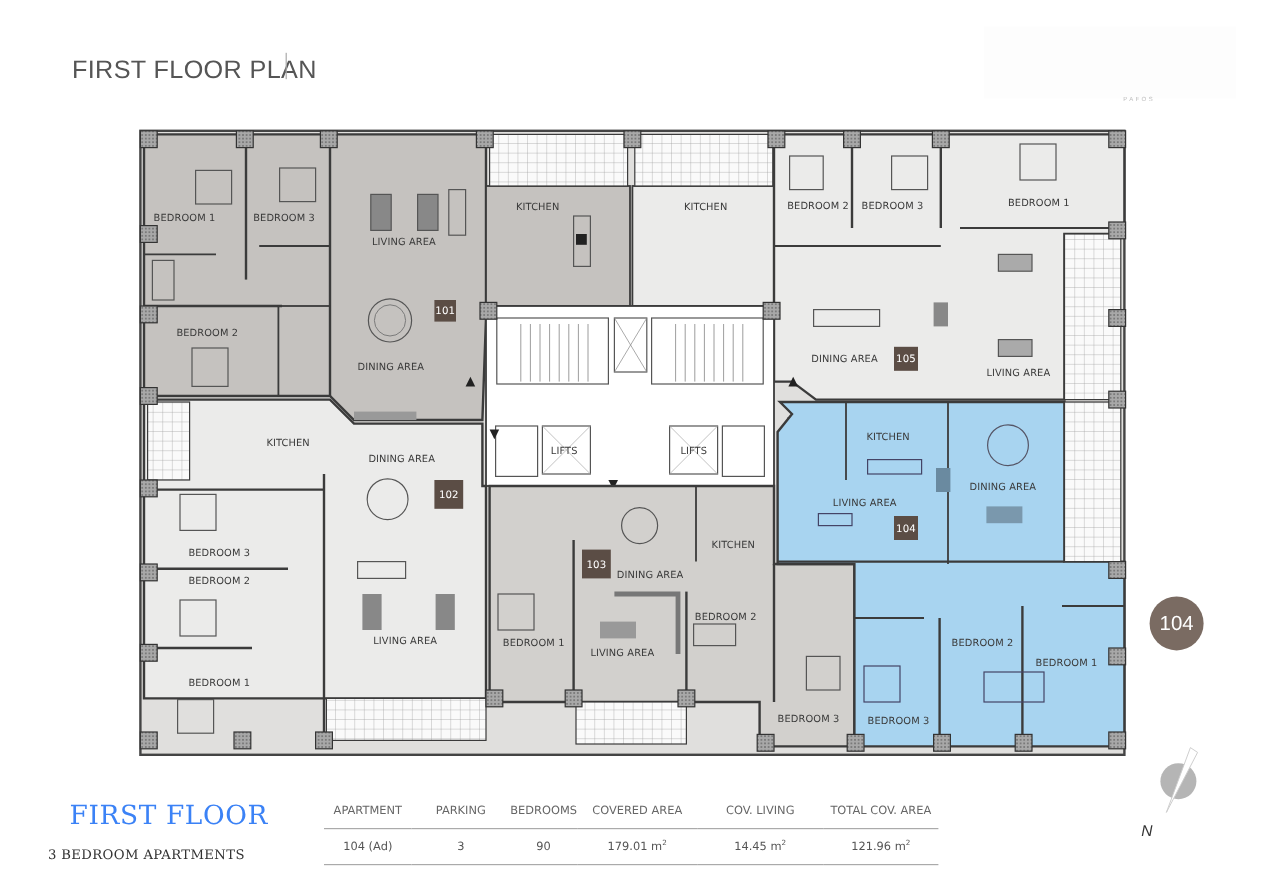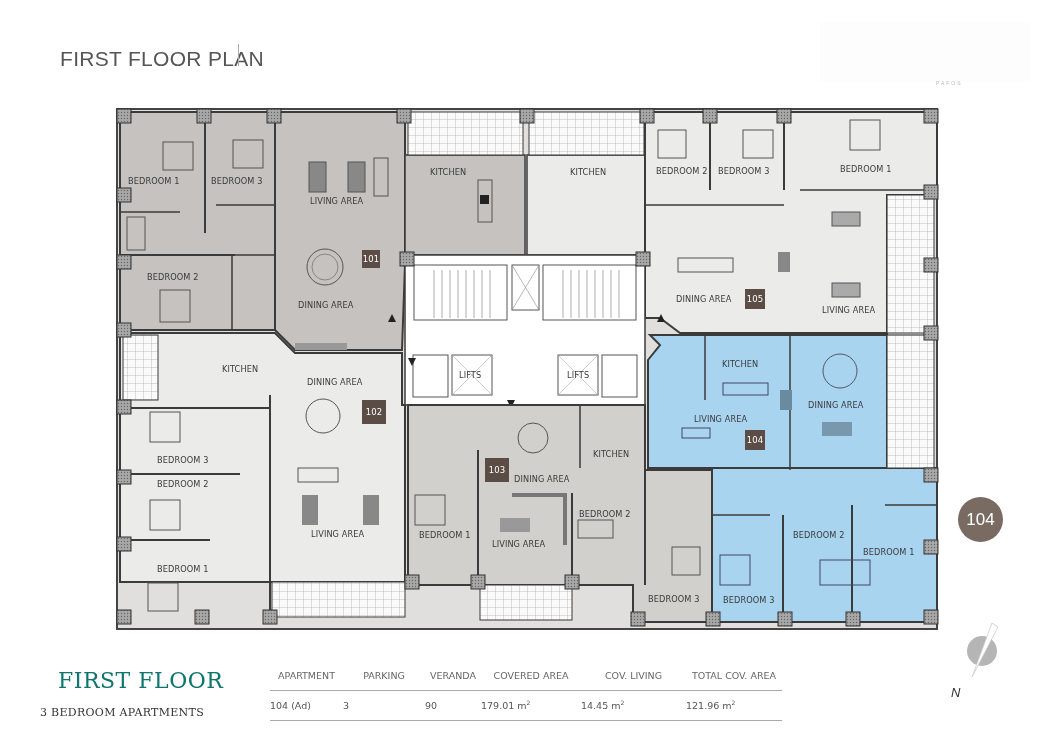--- a/index.html
+++ b/index.html
@@ -4,25 +4,25 @@
 <style>
   html, body { margin: 0; padding: 0; background: #ffffff; }
   body { width: 1052px; height: 745px; position: relative; overflow: hidden; font-family: "Liberation Sans", sans-serif; color: #555; }
   .page-title { position: absolute; left: 60px; top: 47px; font-size: 21px; letter-spacing: 0.3px; color: #555; font-family: "Liberation Sans", sans-serif; }
   .title-bar { position: absolute; left: 238px; top: 44px; width: 1px; height: 22px; background: #aaa; }
   .watermark-box { position: absolute; left: 820px; top: 22px; width: 210px; height: 60px; background: #fdfdfd; }
   .watermark { position: absolute; left: 936px; top: 80px; font-size: 5px; color: #bbb; letter-spacing: 2px; }
   svg.plan { position: absolute; left: 0; top: 0; }
   .plan text { font-family: "DejaVu Sans", sans-serif; font-size: 8.2px; fill: #3a3a3a; letter-spacing: 0.1px; }
   .plan text.unit { fill: #fff; font-size: 8.5px; }
-  .floor-big { position: absolute; left: 58px; top: 668px; font-family: "DejaVu Serif", serif; font-size: 22px; color: #0f766e; letter-spacing: 0.5px; }
+  .floor-big { position: absolute; left: 58px; top: 668px; font-family: "DejaVu Serif", serif; font-size: 22px; color: #3b82f6; letter-spacing: 0.5px; }
   .floor-sub { position: absolute; left: 40px; top: 706px; font-family: "DejaVu Serif", serif; font-size: 11px; color: #333; letter-spacing: 0.3px; }
   table.specs { position: absolute; left: 270px; top: 665px; border-collapse: collapse; font-family: "DejaVu Sans", sans-serif; font-size: 9.5px; color: #666; }
   table.specs th { font-weight: normal; padding: 5px 0 9px 0; text-align: center; border-bottom: 1px solid #aaa; margin-top: 33px; }
-  table.specs td { padding: 8px 0 9px 0; text-align: left; border-bottom: 1px solid #aaa; color: #555; }
+  table.specs td { padding: 8px 0 9px 0; text-align: center; border-bottom: 1px solid #aaa; color: #555; }
   table.specs sup { font-size: 6px; }
   .badge { position: absolute; left: 958px; top: 497px; width: 45px; height: 45px; border-radius: 50%; background: #7a6b62; color: #fff; font-size: 17px; display: flex; align-items: center; justify-content: center; font-family: "Liberation Sans", sans-serif; }
   .north-label { position: absolute; left: 951px; top: 685px; font-style: italic; font-size: 13px; color: #333; font-family: "Liberation Sans", sans-serif; }
 </style>
 </head>
 <body>
 
 <div class="page-title">FIRST FLOOR PLAN</div>
 <div class="title-bar"></div>
 <div class="watermark-box"></div>
@@ -247,21 +247,21 @@
 <div class="north-label">N</div>
 
 <div class="floor-big">FIRST FLOOR</div>
 <div class="floor-sub">3 BEDROOM APARTMENTS</div>
 
 <table class="specs">
   <thead>
     <tr>
       <th style="width:73px">APARTMENT</th>
       <th style="width:82px">PARKING</th>
-      <th style="width:56px">VERANDA</th>
+      <th style="width:56px">BEDROOMS</th>
       <th style="width:100px">COVERED AREA</th>
       <th style="width:105px">COV. LIVING</th>
       <th style="width:96px">TOTAL COV. AREA</th>
     </tr>
   </thead>
   <tbody>
     <tr>
       <td>104 (Ad)</td>
       <td>3</td>
       <td>90</td>

